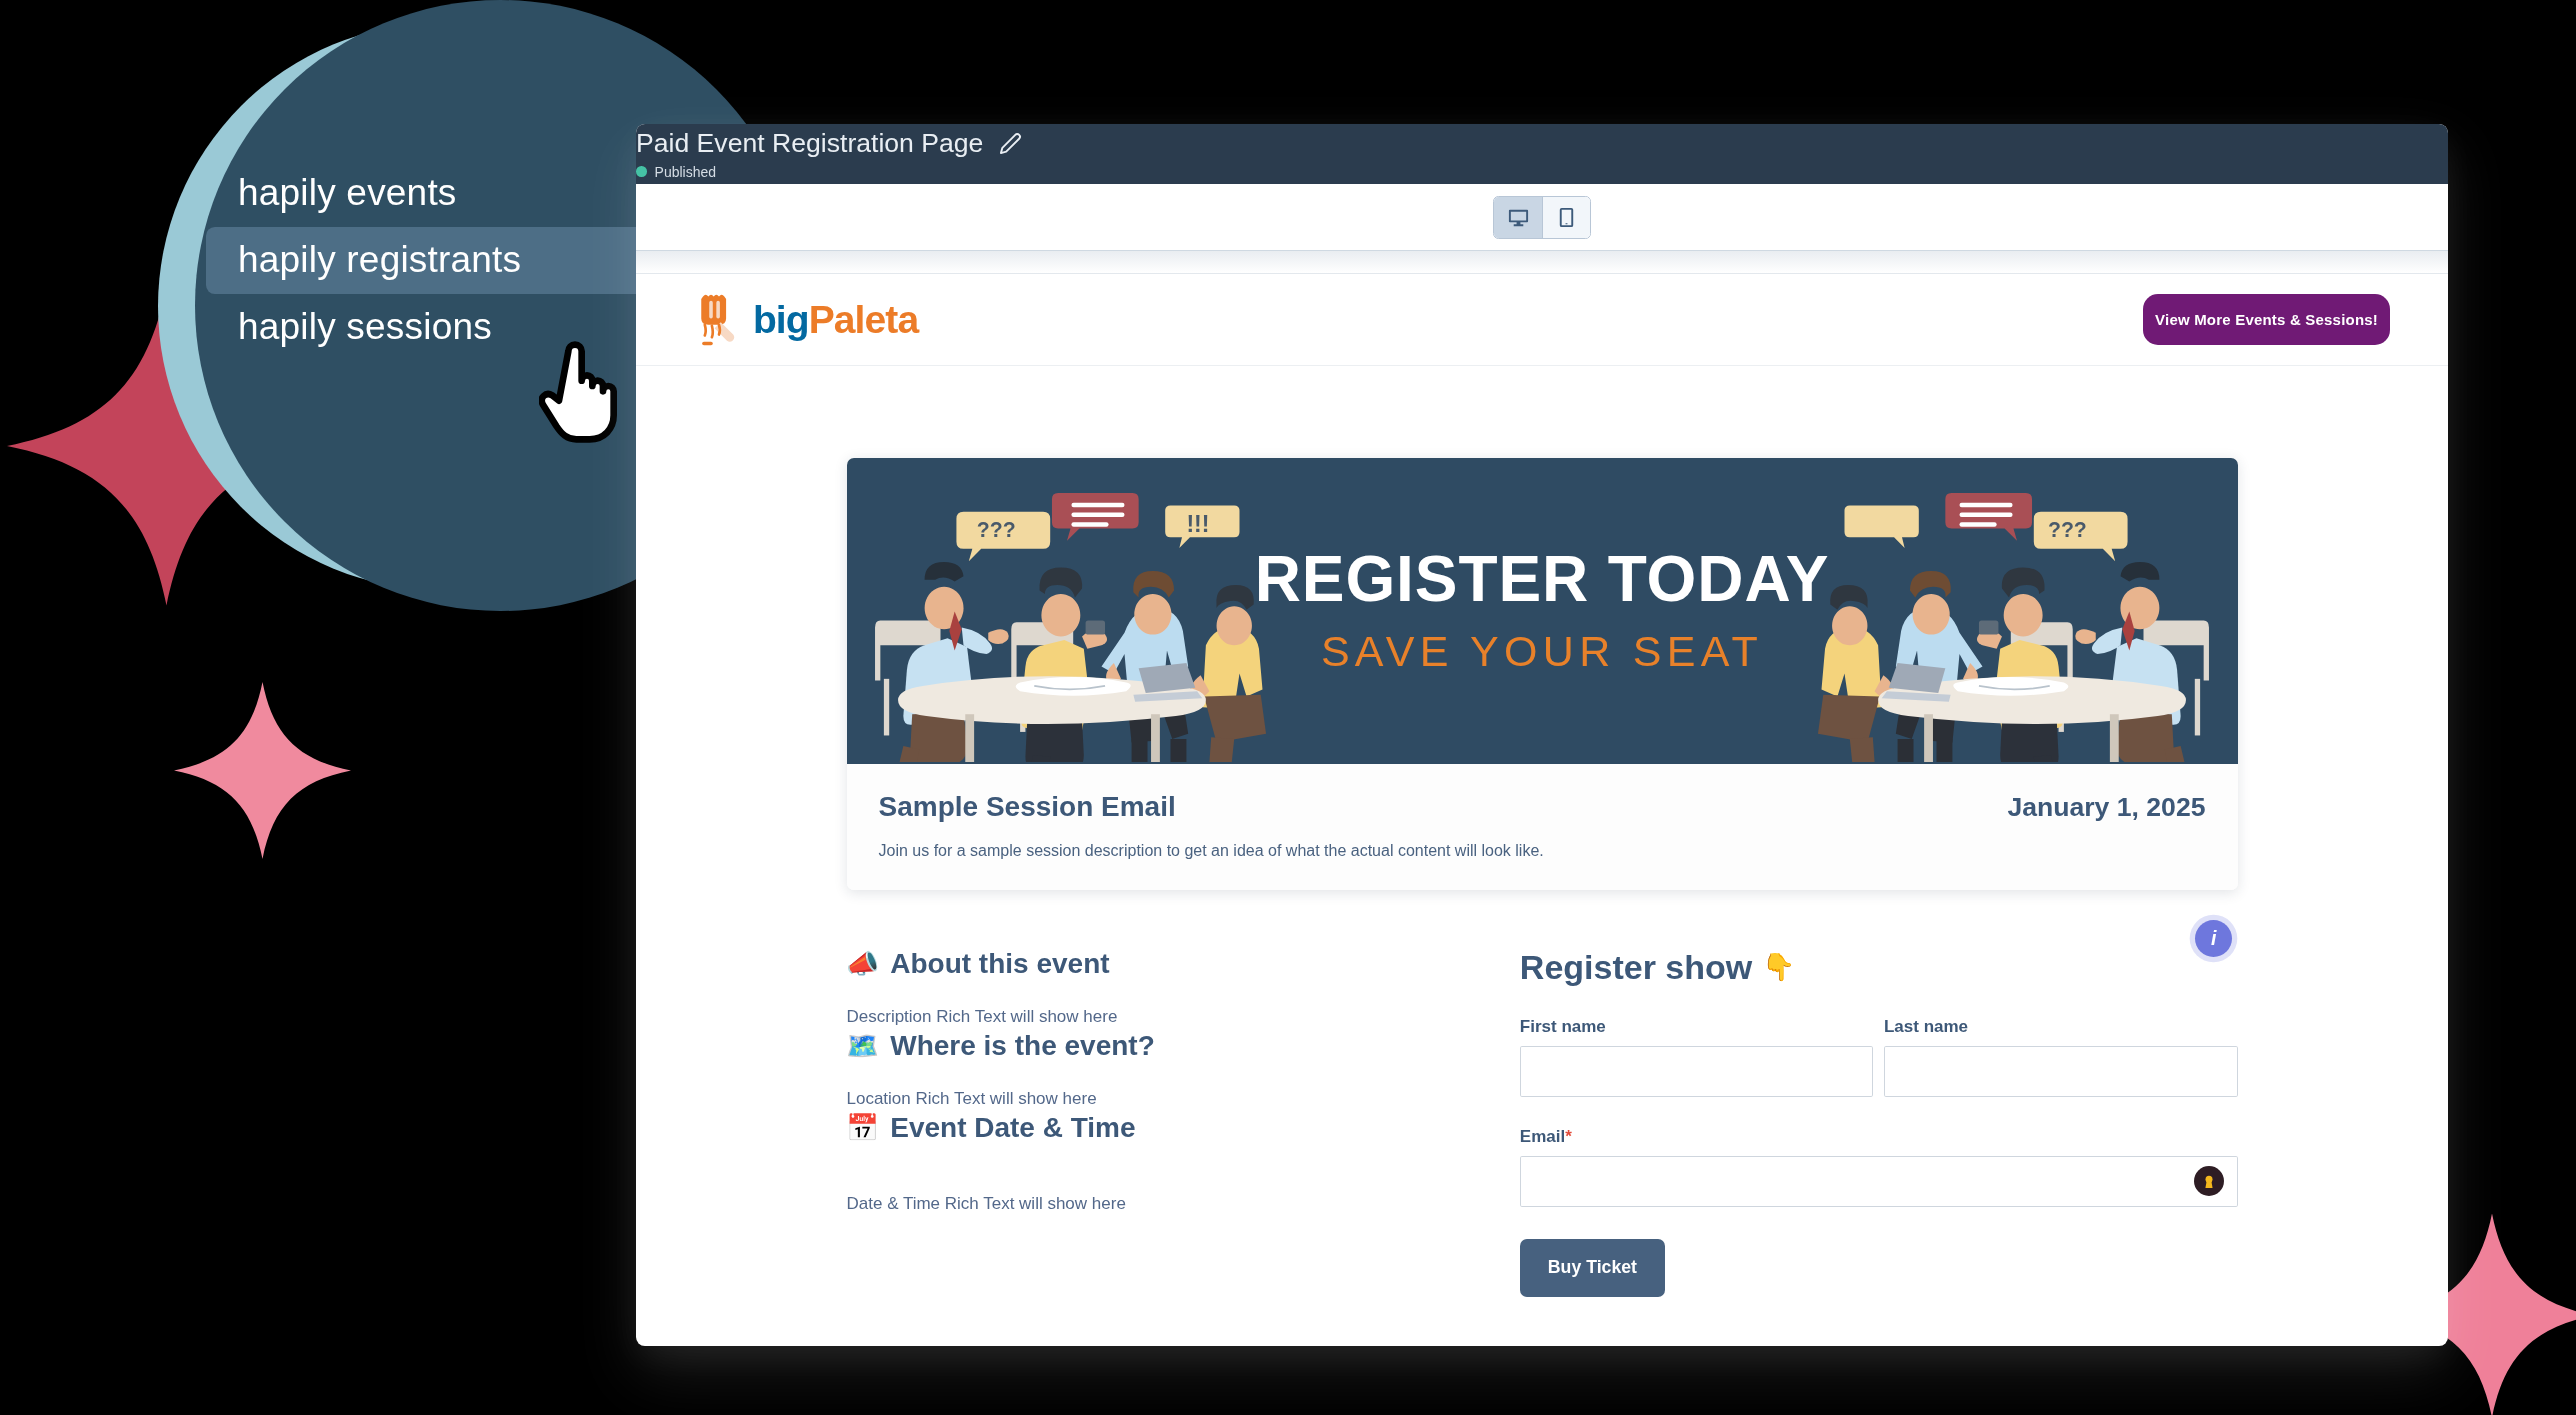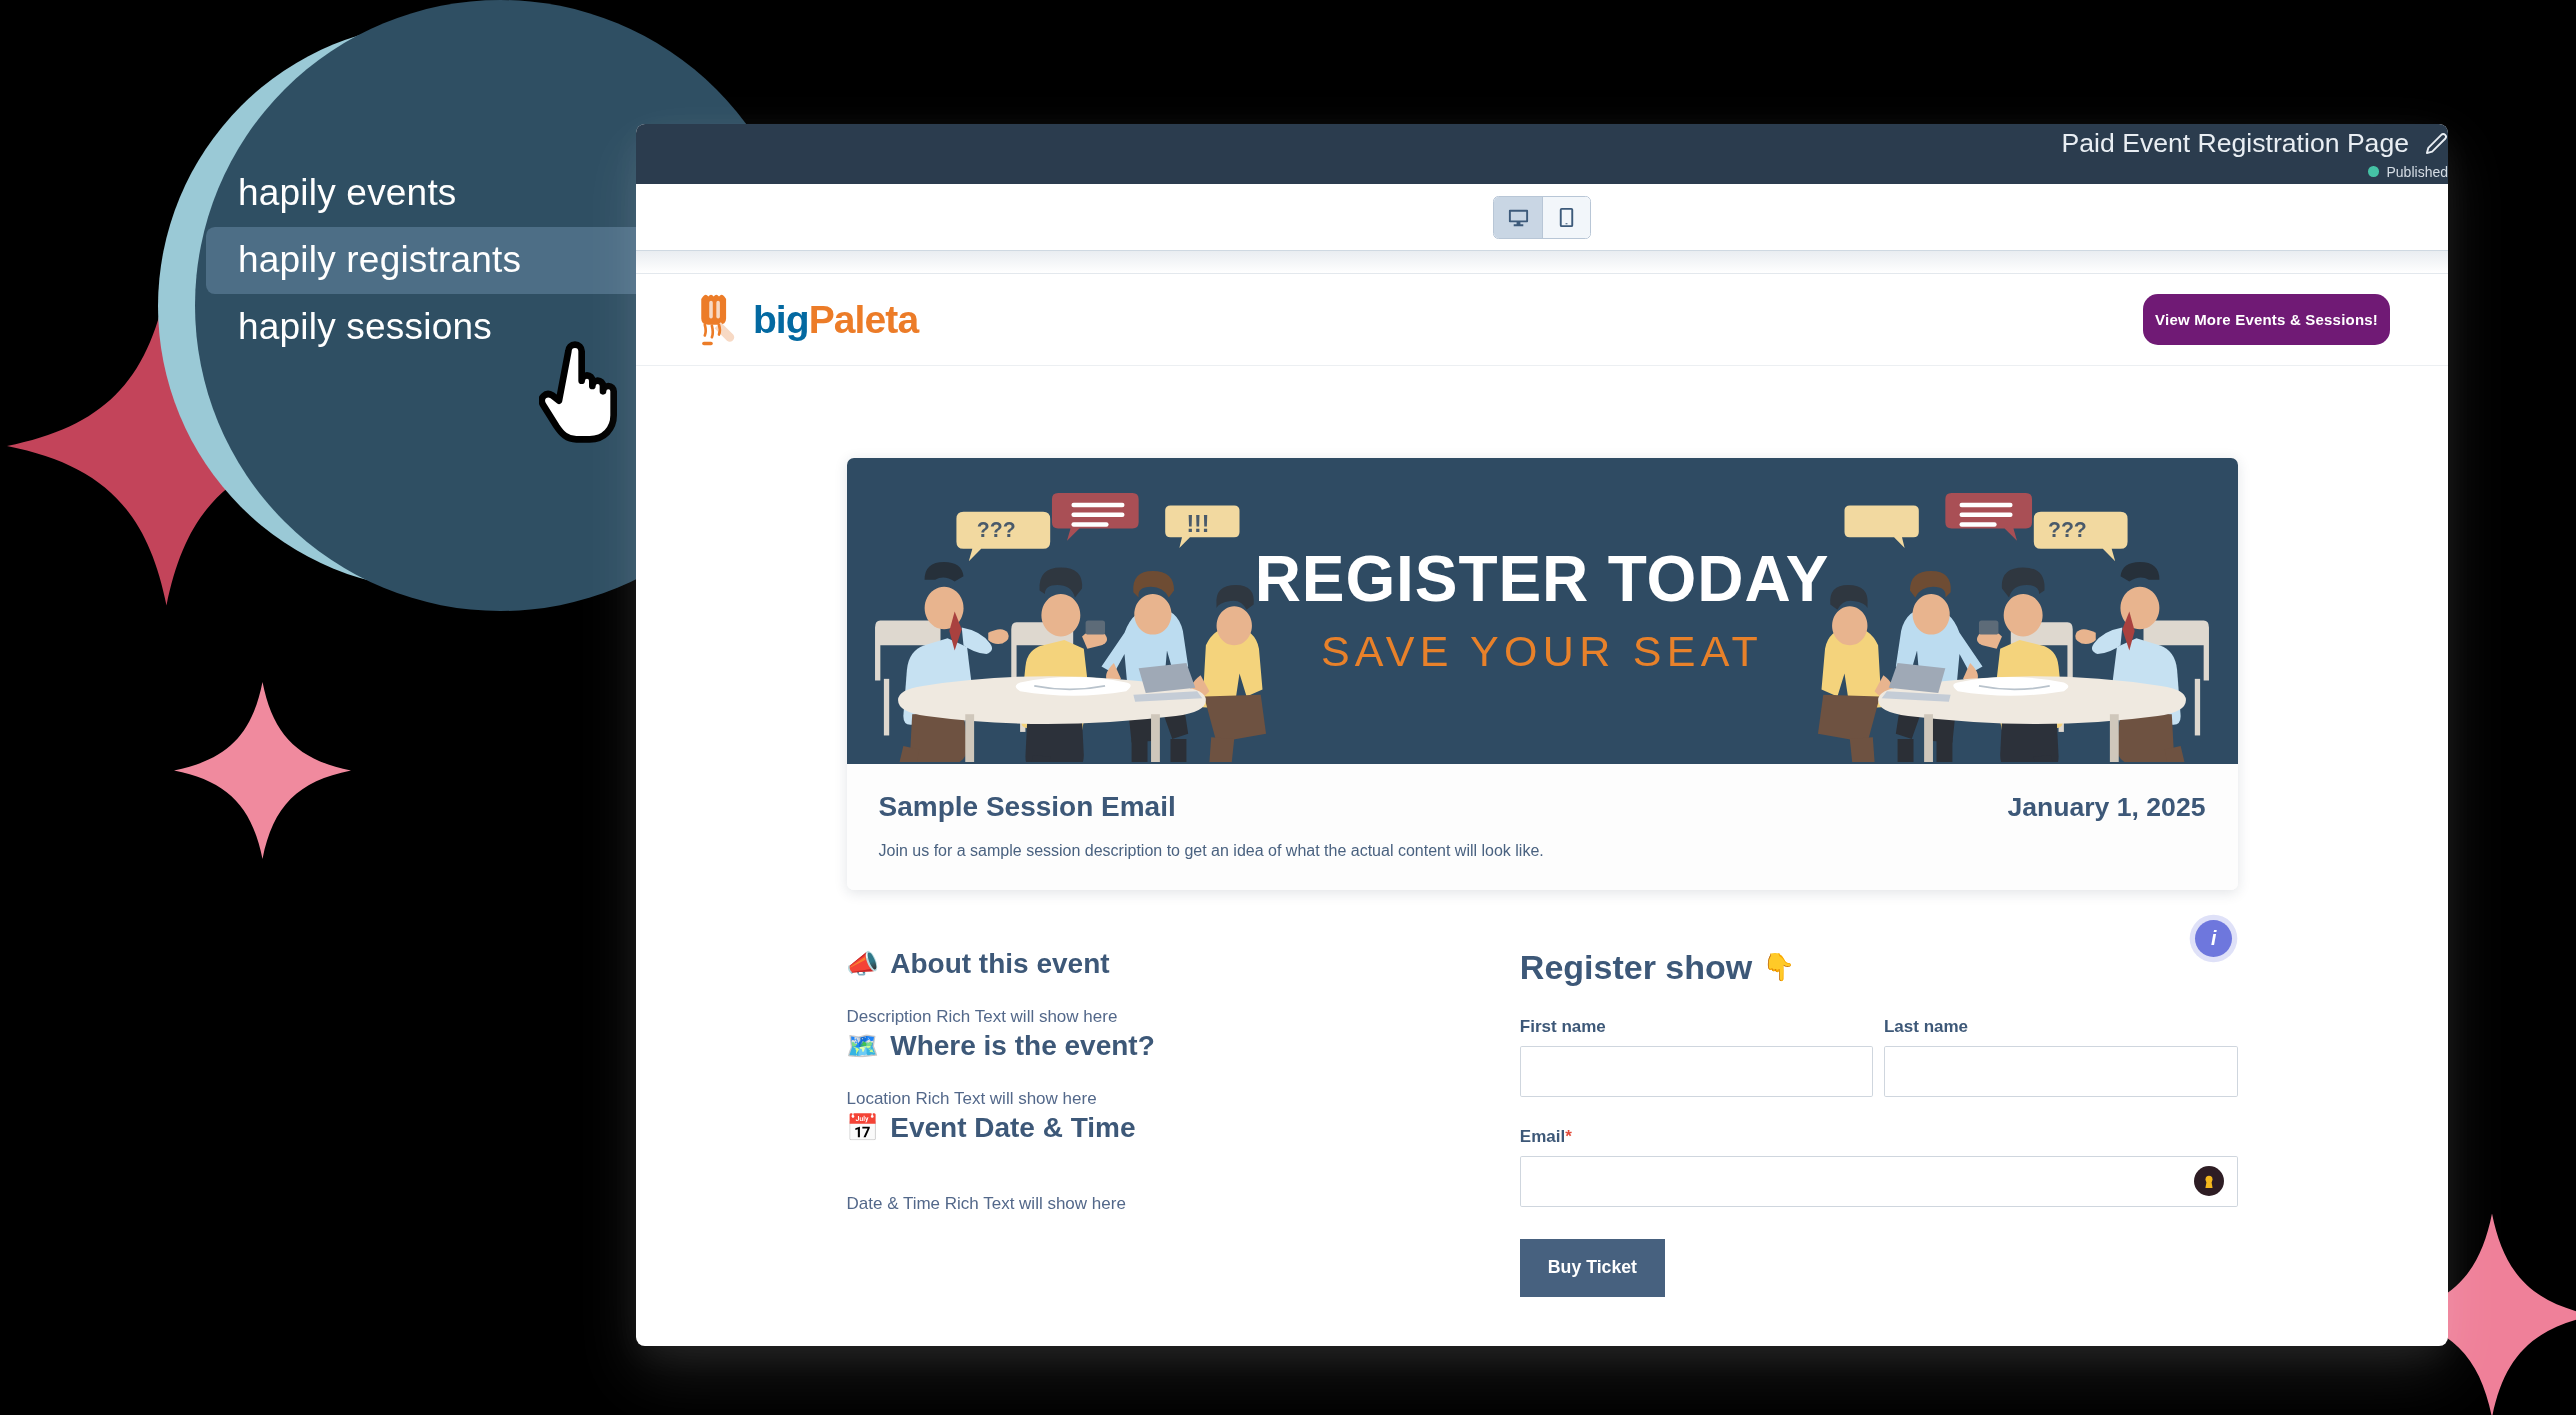--- a/index.html
+++ b/index.html
@@ -47,21 +47,21 @@
     position: absolute; left: 636px; top: 124px;
     width: 1812px; height: 1222px;
     background: #ffffff;
     border-radius: 8.9px;
     box-shadow: 0 26.6px 62px rgba(255,255,255,0.10), 0 10.6px 35px rgba(255,255,255,.06);
     overflow: hidden;
   }
   .win-titlebar {
     height: 60px; background: #2b3c4e;
     display: flex; flex-direction: column;
-    align-items: flex-end; justify-content: center;
+    align-items: flex-start; justify-content: center;
     position: relative;
   }
   .win-title-row { display: flex; align-items: center; gap: 16px; }
   .win-title {
     font-size: 26.6px; color: #e9eef3; font-weight: 400;
   }
   .pencil-icon { width: 23px; height: 23px; color: #e9eef3; }
   .pencil-icon svg { width: 100%; height: 100%; display: block; }
   .status-row { display: flex; align-items: center; gap: 8px; margin-top: 4.4px; }
   .status-dot { width: 10.6px; height: 10.6px; border-radius: 50%; background: #45c2a5; }
@@ -191,21 +191,21 @@
     position: absolute; right: 14px; top: 50%; transform: translateY(-50%);
     width: 30px; height: 30px; border-radius: 50%;
     background: #2e1d24;
     display: flex; align-items: center; justify-content: center;
     cursor: pointer;
   }
   .pw-icon svg { width: 14px; height: 17.7px; }
   .buy-btn {
     margin-top: 32px;
     background: #47617f; color: #fff; border: none;
-    padding: 18.6px 28px; border-radius: 0;
+    padding: 18.6px 28px; border-radius: 7px;
     font-size: 17.7px; font-weight: 700; cursor: pointer;
     font-family: "Liberation Sans", sans-serif;
   }
 </style>
 </head>
 <body>
 
 <div class="stage">
 
   <div class="sparkle" style="left:7px;top:269px;width:319px;height:354px;">

